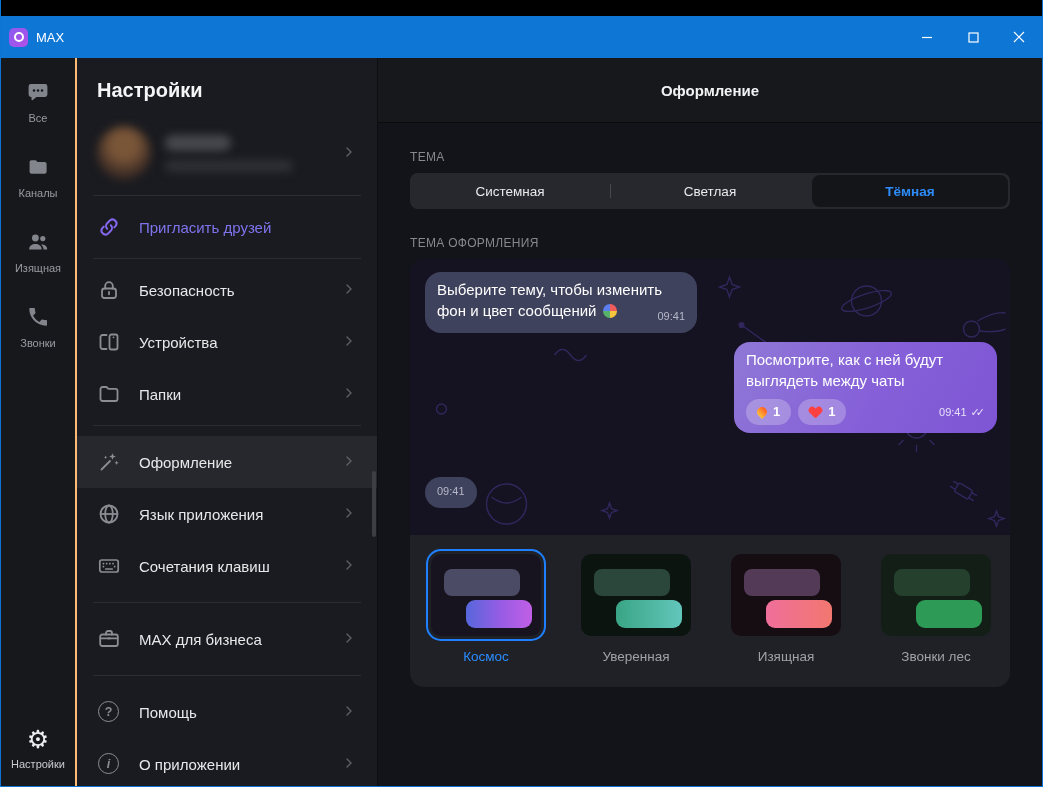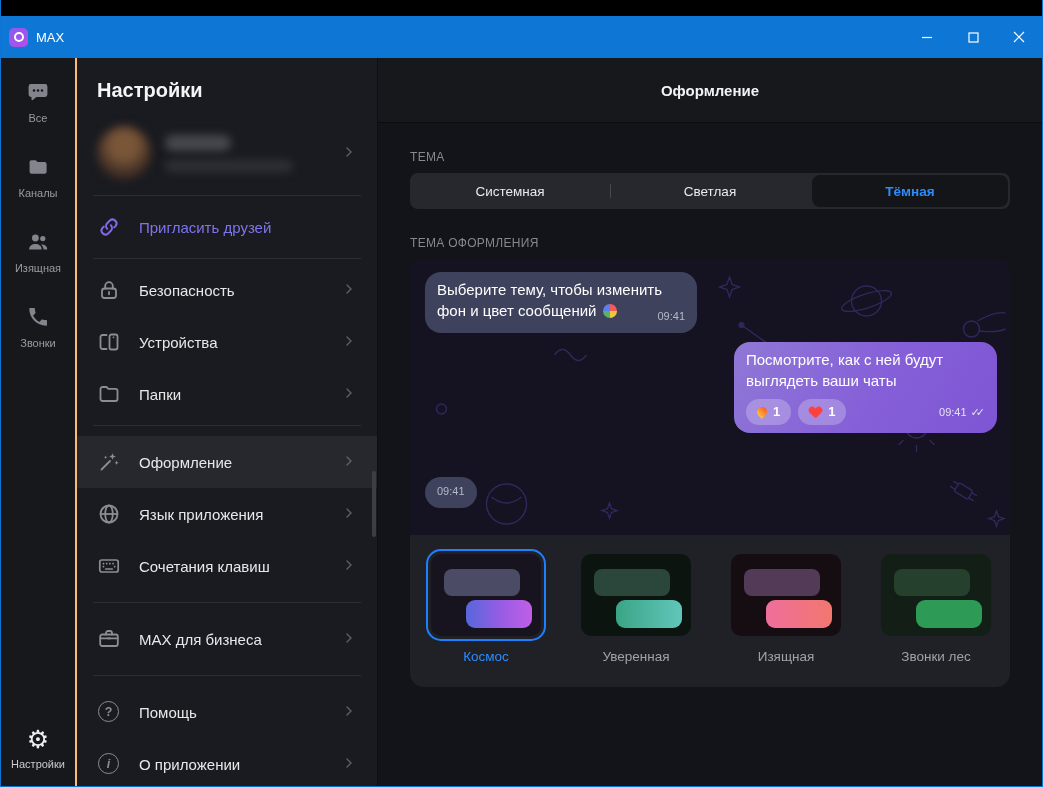--- a/index.html
+++ b/index.html
@@ -412,21 +412,21 @@
                 <circle cx="30" cy="150" r="5"></circle>
               </svg>
 
               <div class="bubble in b1">
                 <span>Выберите тему, чтобы изменить фон и цвет сообщений</span>
                 <span class="palette"></span>
                 <span class="msg-time">09:41</span>
               </div>
 
               <div class="bubble out b2">
-                <span>Посмотрите, как с ней будут выглядеть ваши чаты</span>
+                <span>Посмотрите, как с ней будут выглядеть между чаты</span>
                 <div class="out-foot">
                   <span class="rx-pill">
                     <span class="fire"></span>
                     <span>1</span>
                   </span>
                   <span class="rx-pill">
                     <span class="heart"></span>
                     <span>1</span>
                   </span>
                   <span class="spacer"></span>

